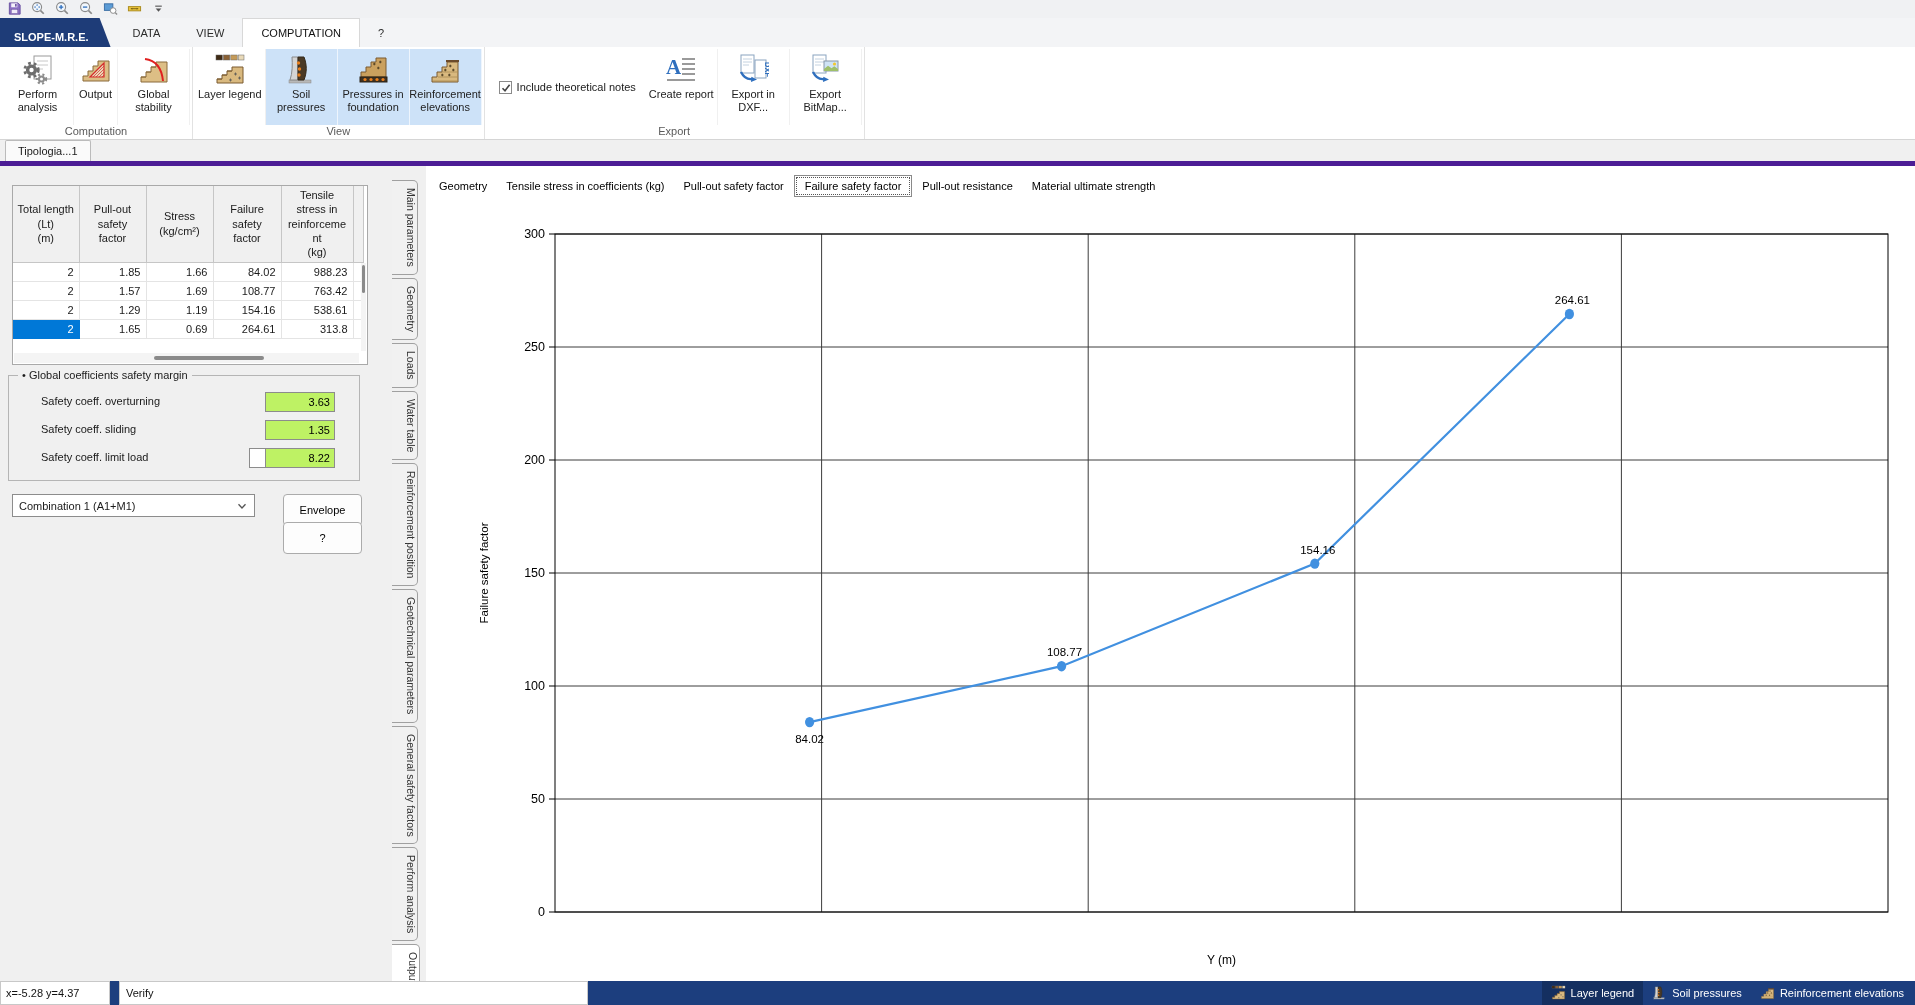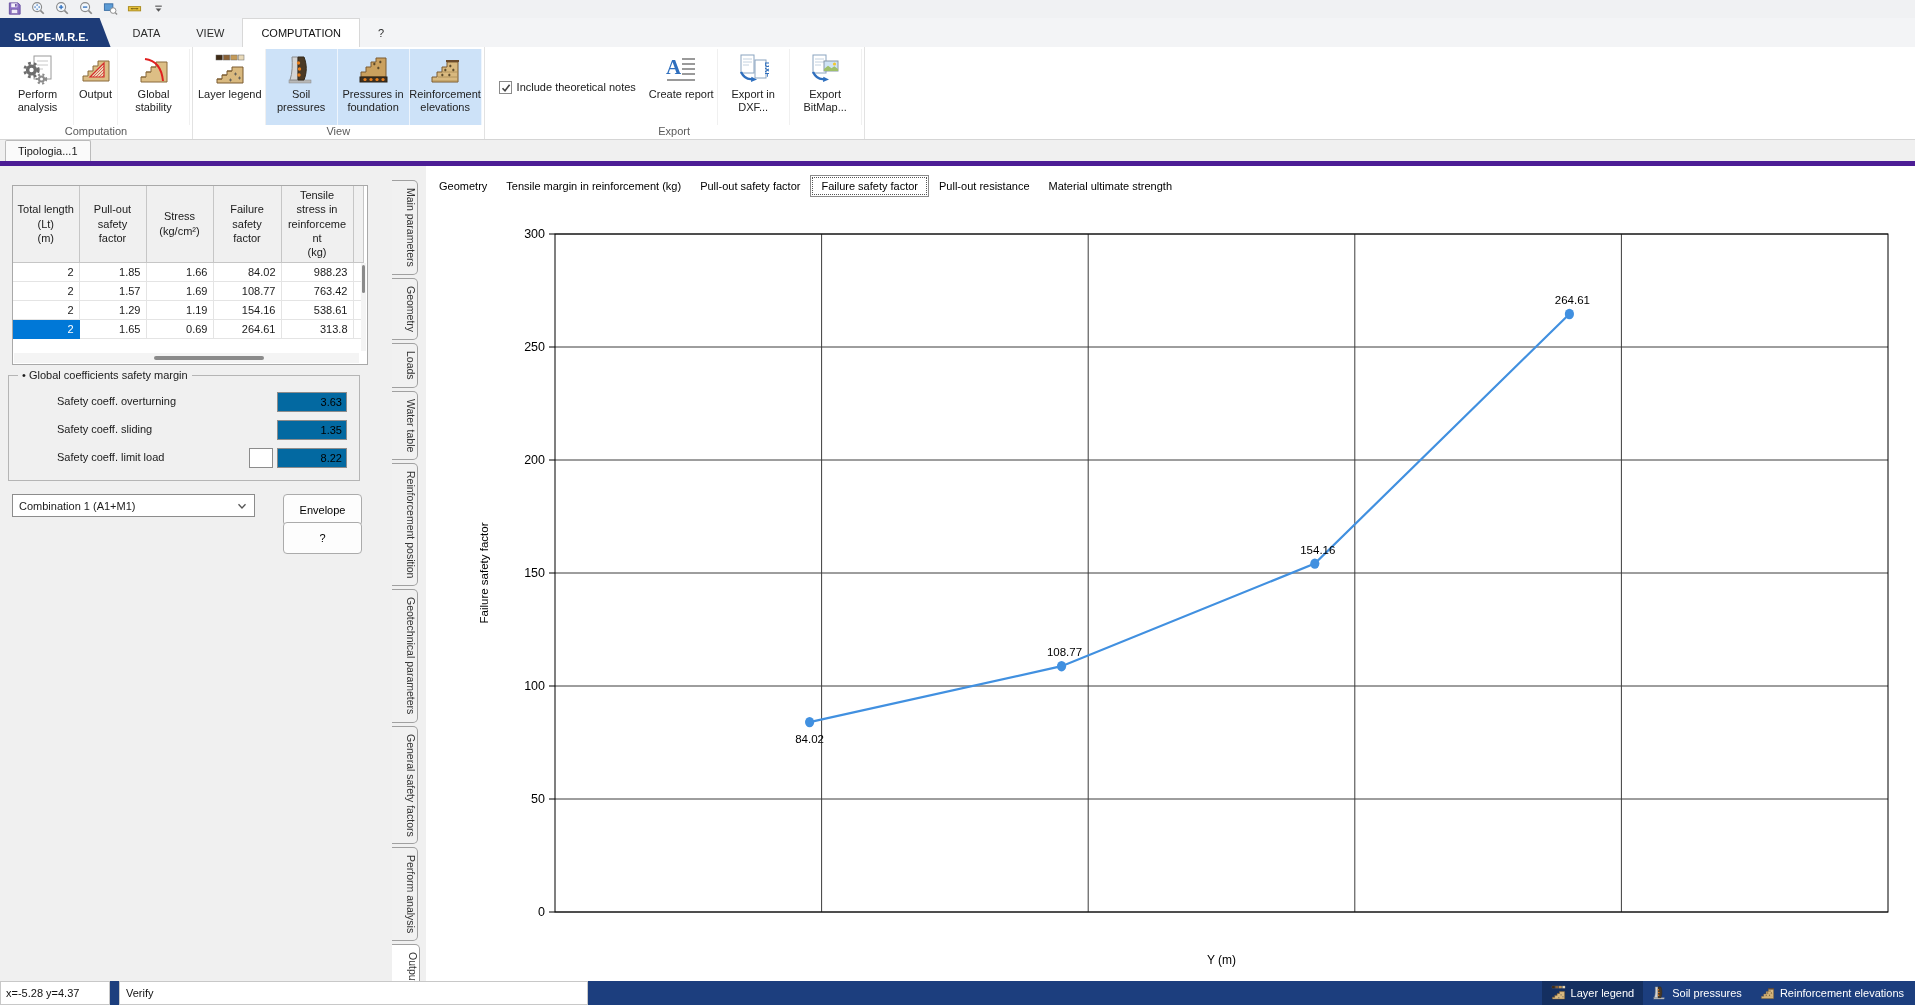--- a/index.html
+++ b/index.html
@@ -56,22 +56,22 @@
   #results-table td:first-child { border-left:none; }
   #results-table td.sel { background:#0078d7; color:#fff; border-color:#0078d7; }
   #hscroll { position:absolute; left:1px; right:8px; bottom:1px; height:10px; background:#f4f4f4; }
   #hscroll .thumb { position:absolute; left:140px; top:3px; width:110px; height:4px; background:#8a8a8a; border-radius:2px; }
   #vscroll { position:absolute; right:1px; top:77px; bottom:13px; width:5px; background:#f4f4f4; }
   #vscroll .thumb { position:absolute; left:1px; top:2px; width:3px; height:28px; background:#8a8a8a; border-radius:2px; }
 
   #coef-box { position:absolute; left:8px; top:209px; width:352px; height:106px; border:1px solid #b5b5b5; }
   #coef-title { position:absolute; left:9px; top:-7px; background:#f0f0f0; padding:0 4px; color:#1a1a1a; }
   .coef-row { position:absolute; left:0; width:100%; height:20px; }
-  .coef-row .clabel { position:absolute; left:48px; top:3px; }
-  .coef-row .cval { position:absolute; right:12px; top:0; width:70px; height:20px; background:#0369a1;
+  .coef-row .clabel { position:absolute; left:32px; top:3px; }
+  .coef-row .cval { position:absolute; right:24px; top:0; width:70px; height:20px; background:#bef264;
     border:1px solid #8c8c8c; text-align:right; padding:0 4px; font:inherit; }
   .coef-row .cbox { position:absolute; right:86px; top:0; width:24px; height:20px; background:#fff; border:1px solid #8c8c8c; }
 
   #combo { position:absolute; left:12px; top:328px; width:243px; height:23px; background:#fff;
     border:1px solid #8c8c8c; display:flex; align-items:center; justify-content:space-between; padding:0 6px; }
   #combo svg { width:12px; height:12px; }
   .panel-btn { position:absolute; left:283px; width:79px; height:32px; background:#fdfdfd; border:1px solid #ababab;
     border-radius:4px; text-align:center; line-height:20px; font:inherit; }
 
   
@@ -405,21 +405,21 @@
     <div class="stab">Reinforcement position</div>
     <div class="stab">Geotechnical parameters</div>
     <div class="stab">General safety factors</div>
     <div class="stab">Perform analysis</div>
     <div class="stab selected">Output</div>
   </div>
 
 <div id="chart-area">
   <div id="chart-tabs">
       <div class="ctab">Geometry</div>
-      <div class="ctab">Tensile margin in reinforcement (kg)</div>
+      <div class="ctab">Tensile stress in coefficients (kg)</div>
       <div class="ctab">Pull-out safety factor</div>
       <div class="ctab selected">Failure safety factor</div>
       <div class="ctab">Pull-out resistance</div>
       <div class="ctab">Material ultimate strength</div>
     </div>
   <div id="chart-svg"><svg width="1489" height="775">
         <line x1="129" y1="706" x2="1462" y2="706" stroke="#3c3c3c" stroke-width="1"></line>
         <line x1="123" y1="706" x2="129" y2="706" stroke="#000" stroke-width="1"></line>
         <text x="119" y="710" text-anchor="end" font-size="12.5" fill="#000">0</text>
         <line x1="129" y1="593" x2="1462" y2="593" stroke="#3c3c3c" stroke-width="1"></line>

